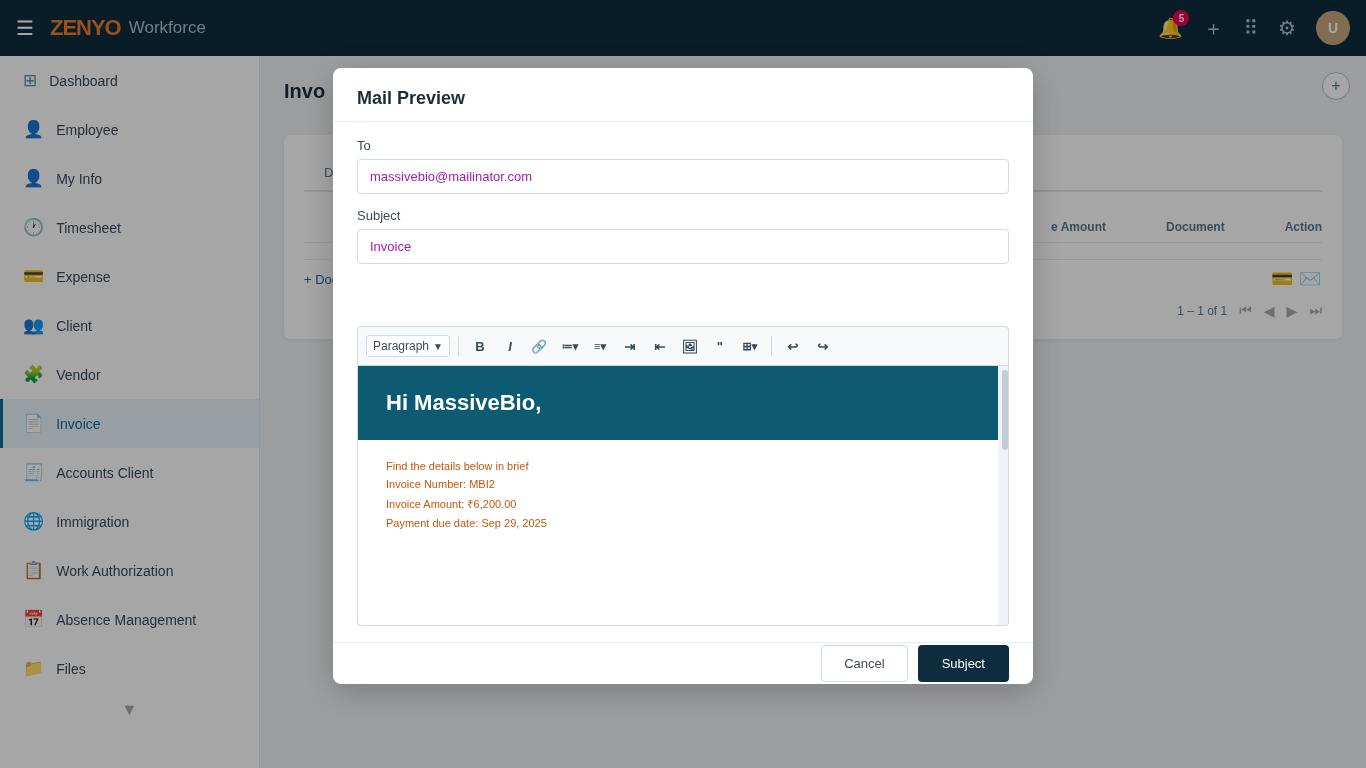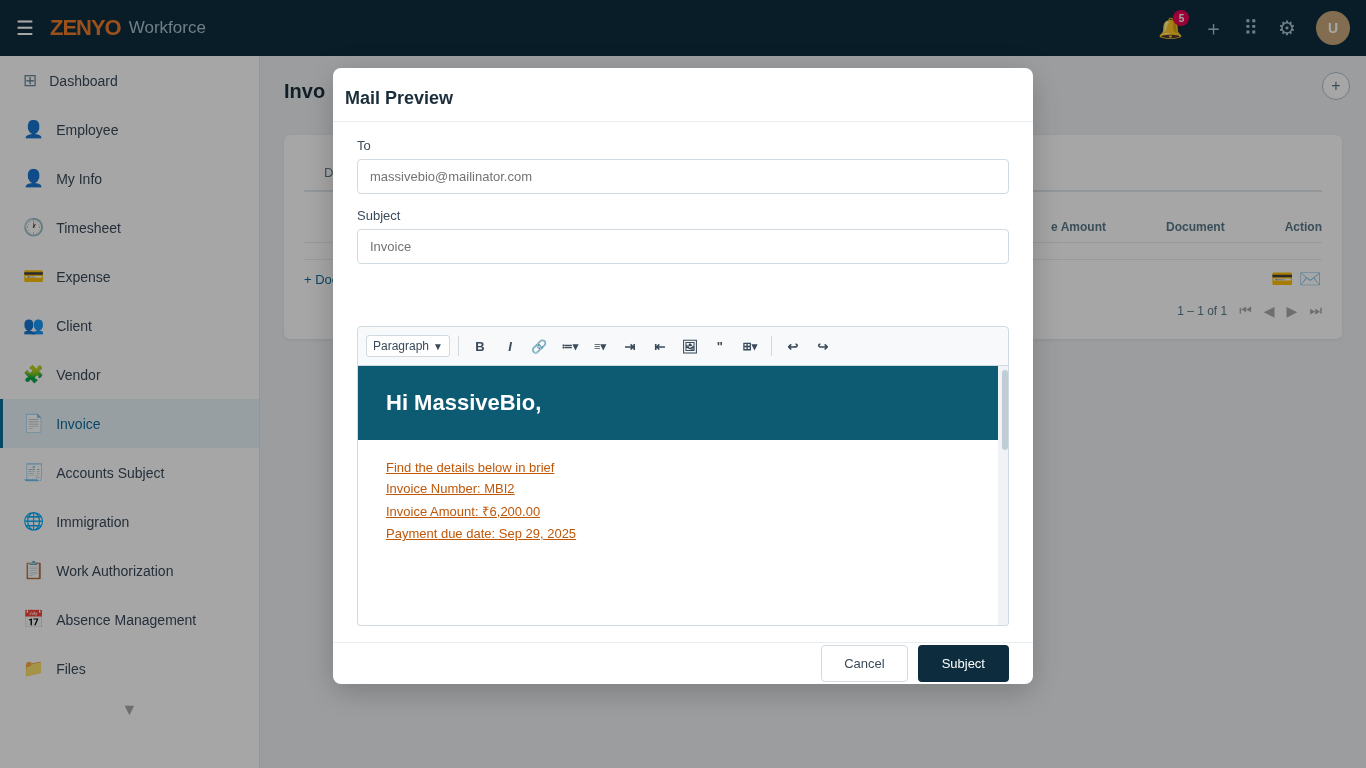--- a/index.html
+++ b/index.html
@@ -91,29 +91,29 @@
 
     
     .modal {
       position: fixed; top: 68px; left: 50%; transform: translateX(-50%);
       background: #fff; border-radius: 8px;
       width: 700px; max-height: 640px;
       box-shadow: 0 8px 32px rgba(0,0,0,0.22);
       z-index: 300; display: flex; flex-direction: column;
     }
     .modal-header {
-      padding: 20px 12px 12px;
+      padding: 20px 24px 12px;
       border-bottom: 1px solid #e8edf0;
     }
     .modal-title { font-size: 18px; font-weight: 600; color: #1a2e3a; }
     .modal-body { padding: 16px 24px; flex: 1; overflow-y: auto; }
     .field-label { font-size: 13px; color: #3a4a5a; font-weight: 500; margin-bottom: 6px; }
     .field-input {
       width: 100%; border: 1px solid #d0dae0; border-radius: 4px;
-      padding: 9px 12px; font-size: 13px; color: #737373;
+      padding: 9px 12px; font-size: 13px; color: #a21caf;
       outline: none; margin-bottom: 14px;
     }
 
     
     .rte-toolbar {
       display: flex; align-items: center; gap: 4px;
       padding: 6px 8px; border: 1px solid #d0dae0;
       border-radius: 4px 4px 0 0; background: #f7f9fa;
       flex-wrap: wrap;
       margin-top: 48px;
@@ -136,21 +136,21 @@
       border: 1px solid #d0dae0; border-top: none; border-radius: 0 0 4px 4px;
       height: 260px; overflow-y: auto; background: #fff; position: relative;
     }
     .email-header-band {
       background: #0d5a73; padding: 24px 28px;
     }
     .email-greeting {
       color: #fff; font-size: 22px; font-weight: 700;
     }
     .email-body { padding: 20px 28px; }
-    .email-line { font-size: 13px; color: #c0580a; margin-bottom: 6px; text-decoration: underline; }
+    .email-line { font-size: 11px; color: #c0580a; margin-bottom: 6px; }
 
     
     .modal-footer {
       padding: 2px 24px; border-top: 1px solid #e8edf0;
       display: flex; justify-content: flex-end; gap: 10px;
     }
     .btn-cancel {
       padding: 9px 22px; border: 1px solid #d0dae0; border-radius: 4px;
       background: #fff; color: #3a4a5a; font-size: 13px; cursor: pointer;
     }
@@ -232,21 +232,21 @@
   <div class="sidebar-item">
     <span class="sidebar-icon">🧩</span>
     <span>Vendor</span>
   </div>
   <div class="sidebar-item active">
     <span class="sidebar-icon">📄</span>
     <span>Invoice</span>
   </div>
   <div class="sidebar-item">
     <span class="sidebar-icon">🧾</span>
-    <span>Accounts Subject</span>
+    <span>Accounts Client</span>
   </div>
   <div class="sidebar-item">
     <span class="sidebar-icon">🌐</span>
     <span>Immigration</span>
   </div>
   <div class="sidebar-item">
     <span class="sidebar-icon">📋</span>
     <span>Work Authorization</span>
   </div>
   <div class="sidebar-item">

